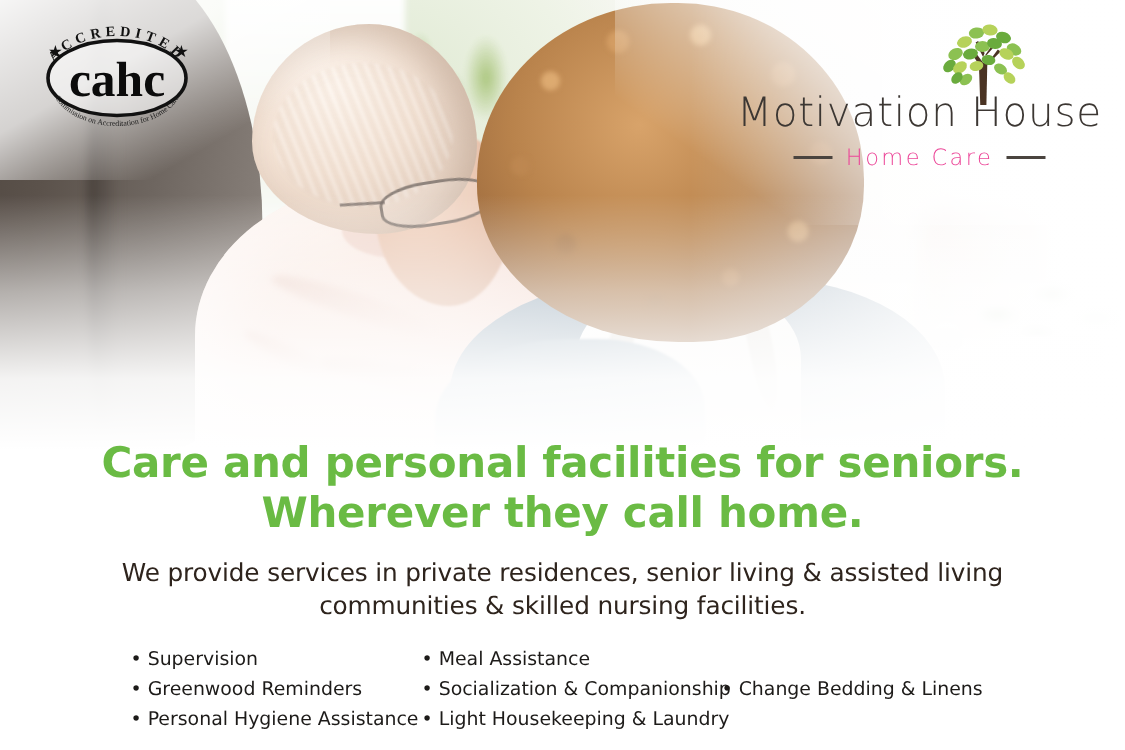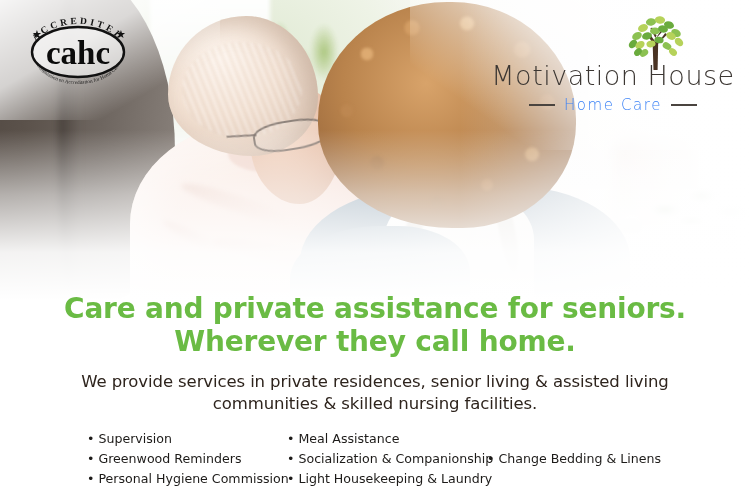--- a/index.html
+++ b/index.html
@@ -359,21 +359,21 @@
   .gw-sub .dash {
     display: block;
     width: 26px; height: 1.5px;
     background: #4a443f;
   }
   .gw-sub .sub-text {
     font-family: "DejaVu Sans", sans-serif;
     font-size: 15px;
     font-weight: 300;
     letter-spacing: 1.6px;
-    color: #3b82f6;
+    color: #ec4899;
     white-space: nowrap;
   }
 
   
   .content {
     position: absolute;
     left: 0; top: 292px;
     width: 750px;
     text-align: center;
     z-index: 6;
@@ -519,31 +519,31 @@
     <div class="gw-word">Motivation House</div>
     <div class="gw-sub">
       <span class="dash"></span>
       <span class="sub-text">Home Care</span>
       <span class="dash"></span>
     </div>
   </div>
 
   <div class="content">
     <h1 class="headline">
-      <span>Care and private assistance for seniors.</span>
+      <span>Care and personal facilities for seniors.</span>
       <span class="line2">Wherever they call home.</span>
     </h1>
 
     <p class="subhead">We provide services in private residences, senior living &amp; assisted living communities &amp; skilled nursing facilities.</p>
 
     <div class="bullets">
       <div class="bullet-col c1">
         <span class="bullet-item"><span class="dot">•</span><span>Supervision</span></span>
         <span class="bullet-item"><span class="dot">•</span><span>Greenwood Reminders</span></span>
-        <span class="bullet-item"><span class="dot">•</span><span>Personal Hygiene Commission</span></span>
+        <span class="bullet-item"><span class="dot">•</span><span>Personal Hygiene Assistance</span></span>
       </div>
       <div class="bullet-col c2">
         <span class="bullet-item"><span class="dot">•</span><span>Meal Assistance</span></span>
         <span class="bullet-item"><span class="dot">•</span><span>Socialization &amp; Companionship</span></span>
         <span class="bullet-item"><span class="dot">•</span><span>Light Housekeeping &amp; Laundry</span></span>
       </div>
       <div class="bullet-col c3">
         <span class="bullet-item"><span class="dot">•</span><span>Change Bedding &amp; Linens</span></span>
       </div>
     </div>

